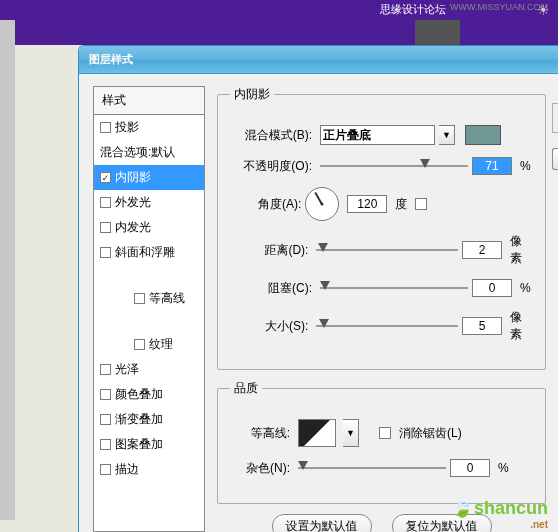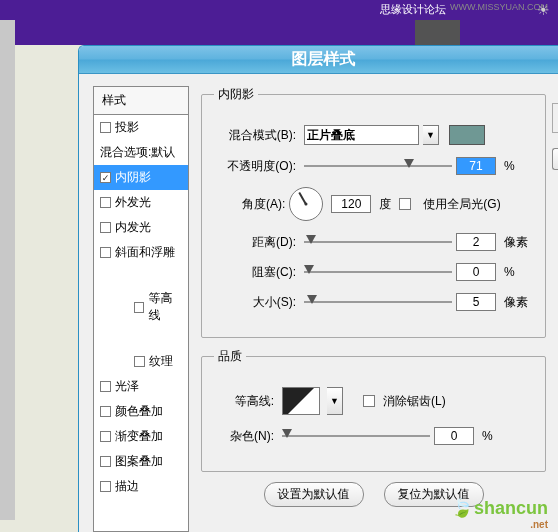--- a/index.html
+++ b/index.html
@@ -13,26 +13,25 @@
     .light-grey { position: absolute; top: 20px; left: 0; width: 15px; height: 500px; background: #c8c8c8; }
     .window {
       position: absolute; top: 45px; left: 78px; right: 0; bottom: 0;
       background: #fff; border: 1px solid #2a8fc3; border-right: none; border-bottom: none;
       border-radius: 6px 0 0 0; overflow: hidden;
     }
     .titlebar {
       height: 28px;
       background: linear-gradient(#7ec3e8, #5fb3df 48%, #4ba8d8 52%, #6cbfe4);
       display: flex; align-items: center; padding-left: 10px;
-      color: #fff; font-size: 16px; font-weight: bold;
+      color: #fff; font-size: 11px; font-weight: bold;
       border-bottom: 1px solid #3a95c5;
-      justify-content: center;
     }
     .window-body { display: flex; padding: 12px 0 0 14px; height: calc(100% - 28px); background: #f0f0f0; }
-    .style-list { width: 96px; border: 1px solid #888; background: #fff; }
+    .style-list { width: 112px; border: 1px solid #888; background: #fff; }
     .style-head { padding: 5px 8px; font-size: 12px; border-bottom: 1px solid #888; background: #f7f7f7; }
     .style-item {
       padding: 4px 6px; font-size: 12px; display: flex; align-items: center; gap: 4px;
       cursor: pointer;
     }
     .style-item.selected { background: #3399ff; color: #fff; }
     .style-item .chk { width: 11px; height: 11px; border: 1px solid #7a7a7a; background: #fff; display: inline-flex; align-items: center; justify-content: center; font-size: 9px; color: #222; }
     .style-item.indent { padding-left: 40px; margin-top: 21px; }
     .right-pane { flex: 1; padding: 0 12px; }
     fieldset { border: 1px solid #aaa; border-radius: 2px; margin-bottom: 10px; padding: 10px 12px 14px; font-size: 12px; }
@@ -167,21 +166,20 @@
         <div class="row" style="margin-left:28px">
           <span>角度(A):</span>
           <div class="angle-wrap">
             <div class="angle-dial">
               <div class="hand"></div>
                 <div class="dot"></div>
             </div>
             <input class="txt-in" value="120" style="">
             <span>度</span>
             <span class="chk2"></span>
-            <span>使用全局光(G)</span>
           </div>
         </div>
 
         <div class="row">
           <span class="lbl">距离(D):</span>
           <div class="slider">
             <div class="track"></div>
               <div class="tri" style="left:2px"></div>
           </div>
           <input class="txt-in" value="2" style="">

